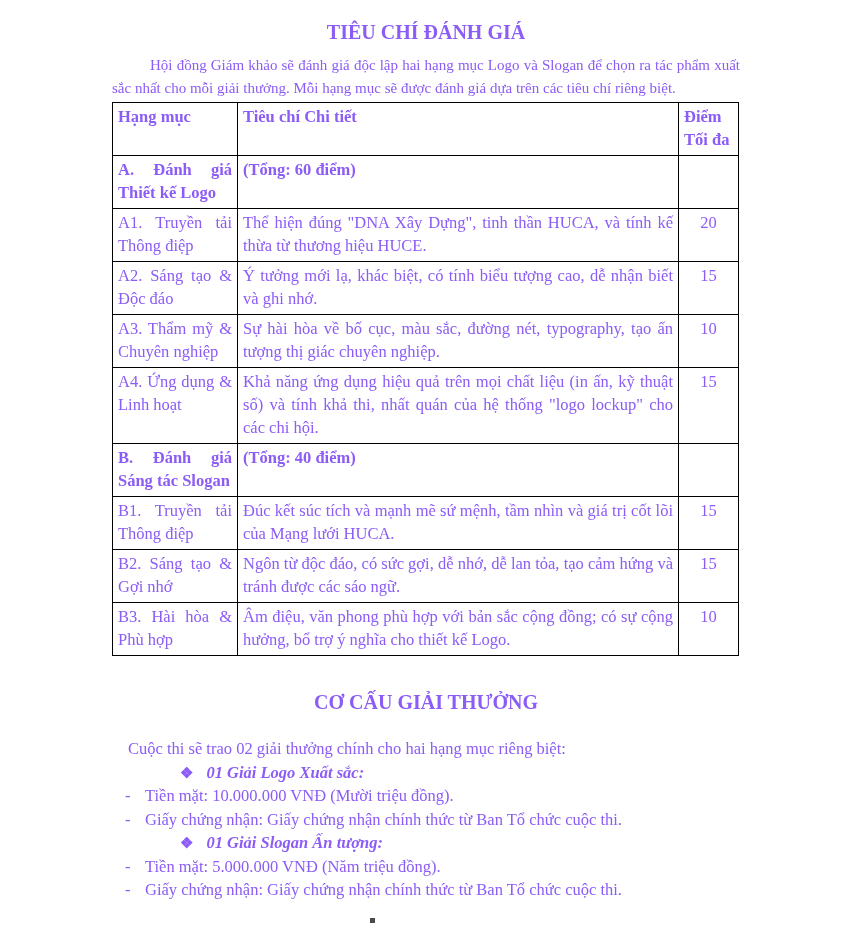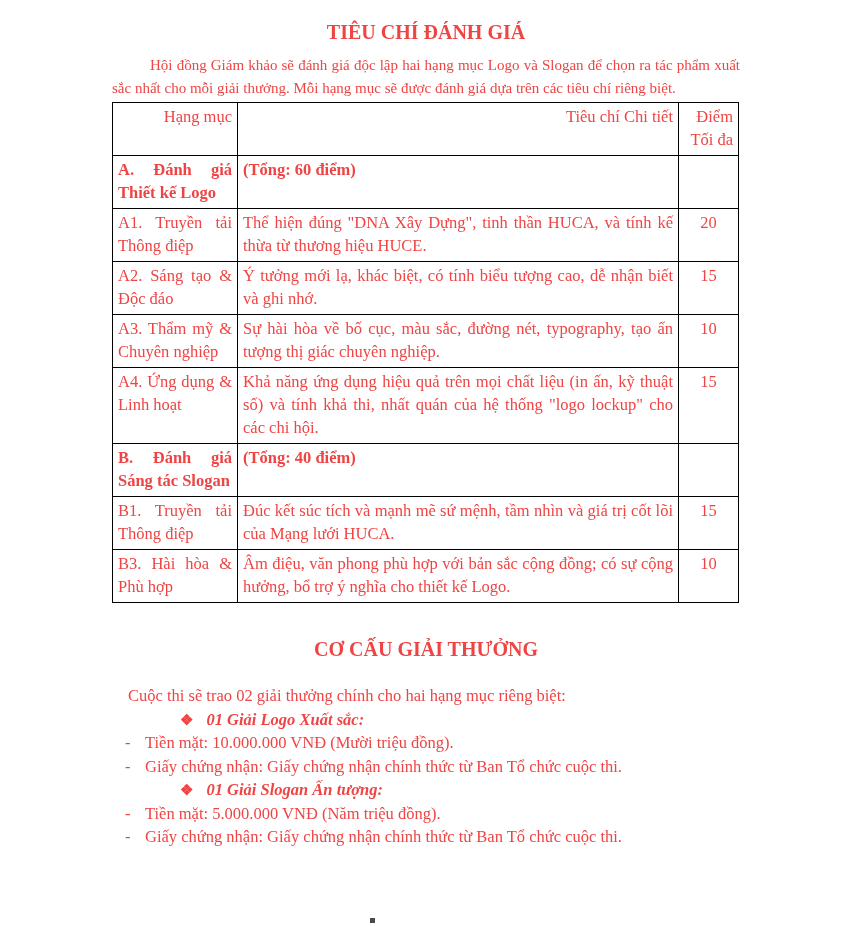--- a/index.html
+++ b/index.html
@@ -5,21 +5,21 @@
   html, body {
     margin: 0;
     padding: 0;
     background: #ffffff;
   }
   .page {
     position: relative;
     width: 850px;
     height: 926px;
     background: #ffffff;
-    color: #ef4444;
+    color: #8b5cf6;
     font-family: "Liberation Serif", "DejaVu Serif", serif;
     overflow: hidden;
     box-sizing: border-box;
   }
   .content {
     padding: 12px 110px 0 112px;
   }
   .doc-title {
     font-size: 20px;
     font-weight: bold;
@@ -42,22 +42,22 @@
   table.criteria th,
   table.criteria td {
     border: 1.5px solid #000000;
     padding: 2px 5px 4px 5px;
     font-size: 16.5px;
     line-height: 23px;
     vertical-align: top;
     overflow: hidden;
   }
   table.criteria th {
-    font-weight: normal;
-    text-align: right;
+    font-weight: bold;
+    text-align: left;
   }
   th.h-score { height: 46px; }
   td.cat { text-align: justify; }
   td.det { text-align: justify; }
   td.score {
     text-align: center;
     vertical-align: bottom;
   }
   tr.section-row td { font-weight: bold; }
   td.va-mid { vertical-align: middle; }
@@ -167,20 +167,25 @@
           <td class="cat">B. Đánh giá Sáng tác Slogan</td>
           <td class="det">(Tổng: 40 điểm)</td>
           <td class="score"></td>
         </tr>
         <tr class="std">
           <td class="cat">B1. Truyền tải Thông điệp</td>
           <td class="det">Đúc kết súc tích và mạnh mẽ sứ mệnh, tầm nhìn và giá trị cốt lõi của Mạng lưới HUCA.</td>
           <td class="score">15</td>
         </tr>
         <tr class="std">
+          <td class="cat">B2. Sáng tạo &amp; Gợi nhớ</td>
+          <td class="det">Ngôn từ độc đáo, có sức gợi, dễ nhớ, dễ lan tỏa, tạo cảm hứng và tránh được các sáo ngữ.</td>
+          <td class="score">15</td>
+        </tr>
+        <tr class="std">
           <td class="cat">B3. Hài hòa &amp; Phù hợp</td>
           <td class="det">Âm điệu, văn phong phù hợp với bản sắc cộng đồng; có sự cộng hưởng, bổ trợ ý nghĩa cho thiết kế Logo.</td>
           <td class="score">10</td>
         </tr>
       </tbody>
     </table>
 
     <h2 class="section2-title">CƠ CẤU GIẢI THƯỞNG</h2>
 
     <p class="award-intro">Cuộc thi sẽ trao 02 giải thưởng chính cho hai hạng mục riêng biệt:</p>

